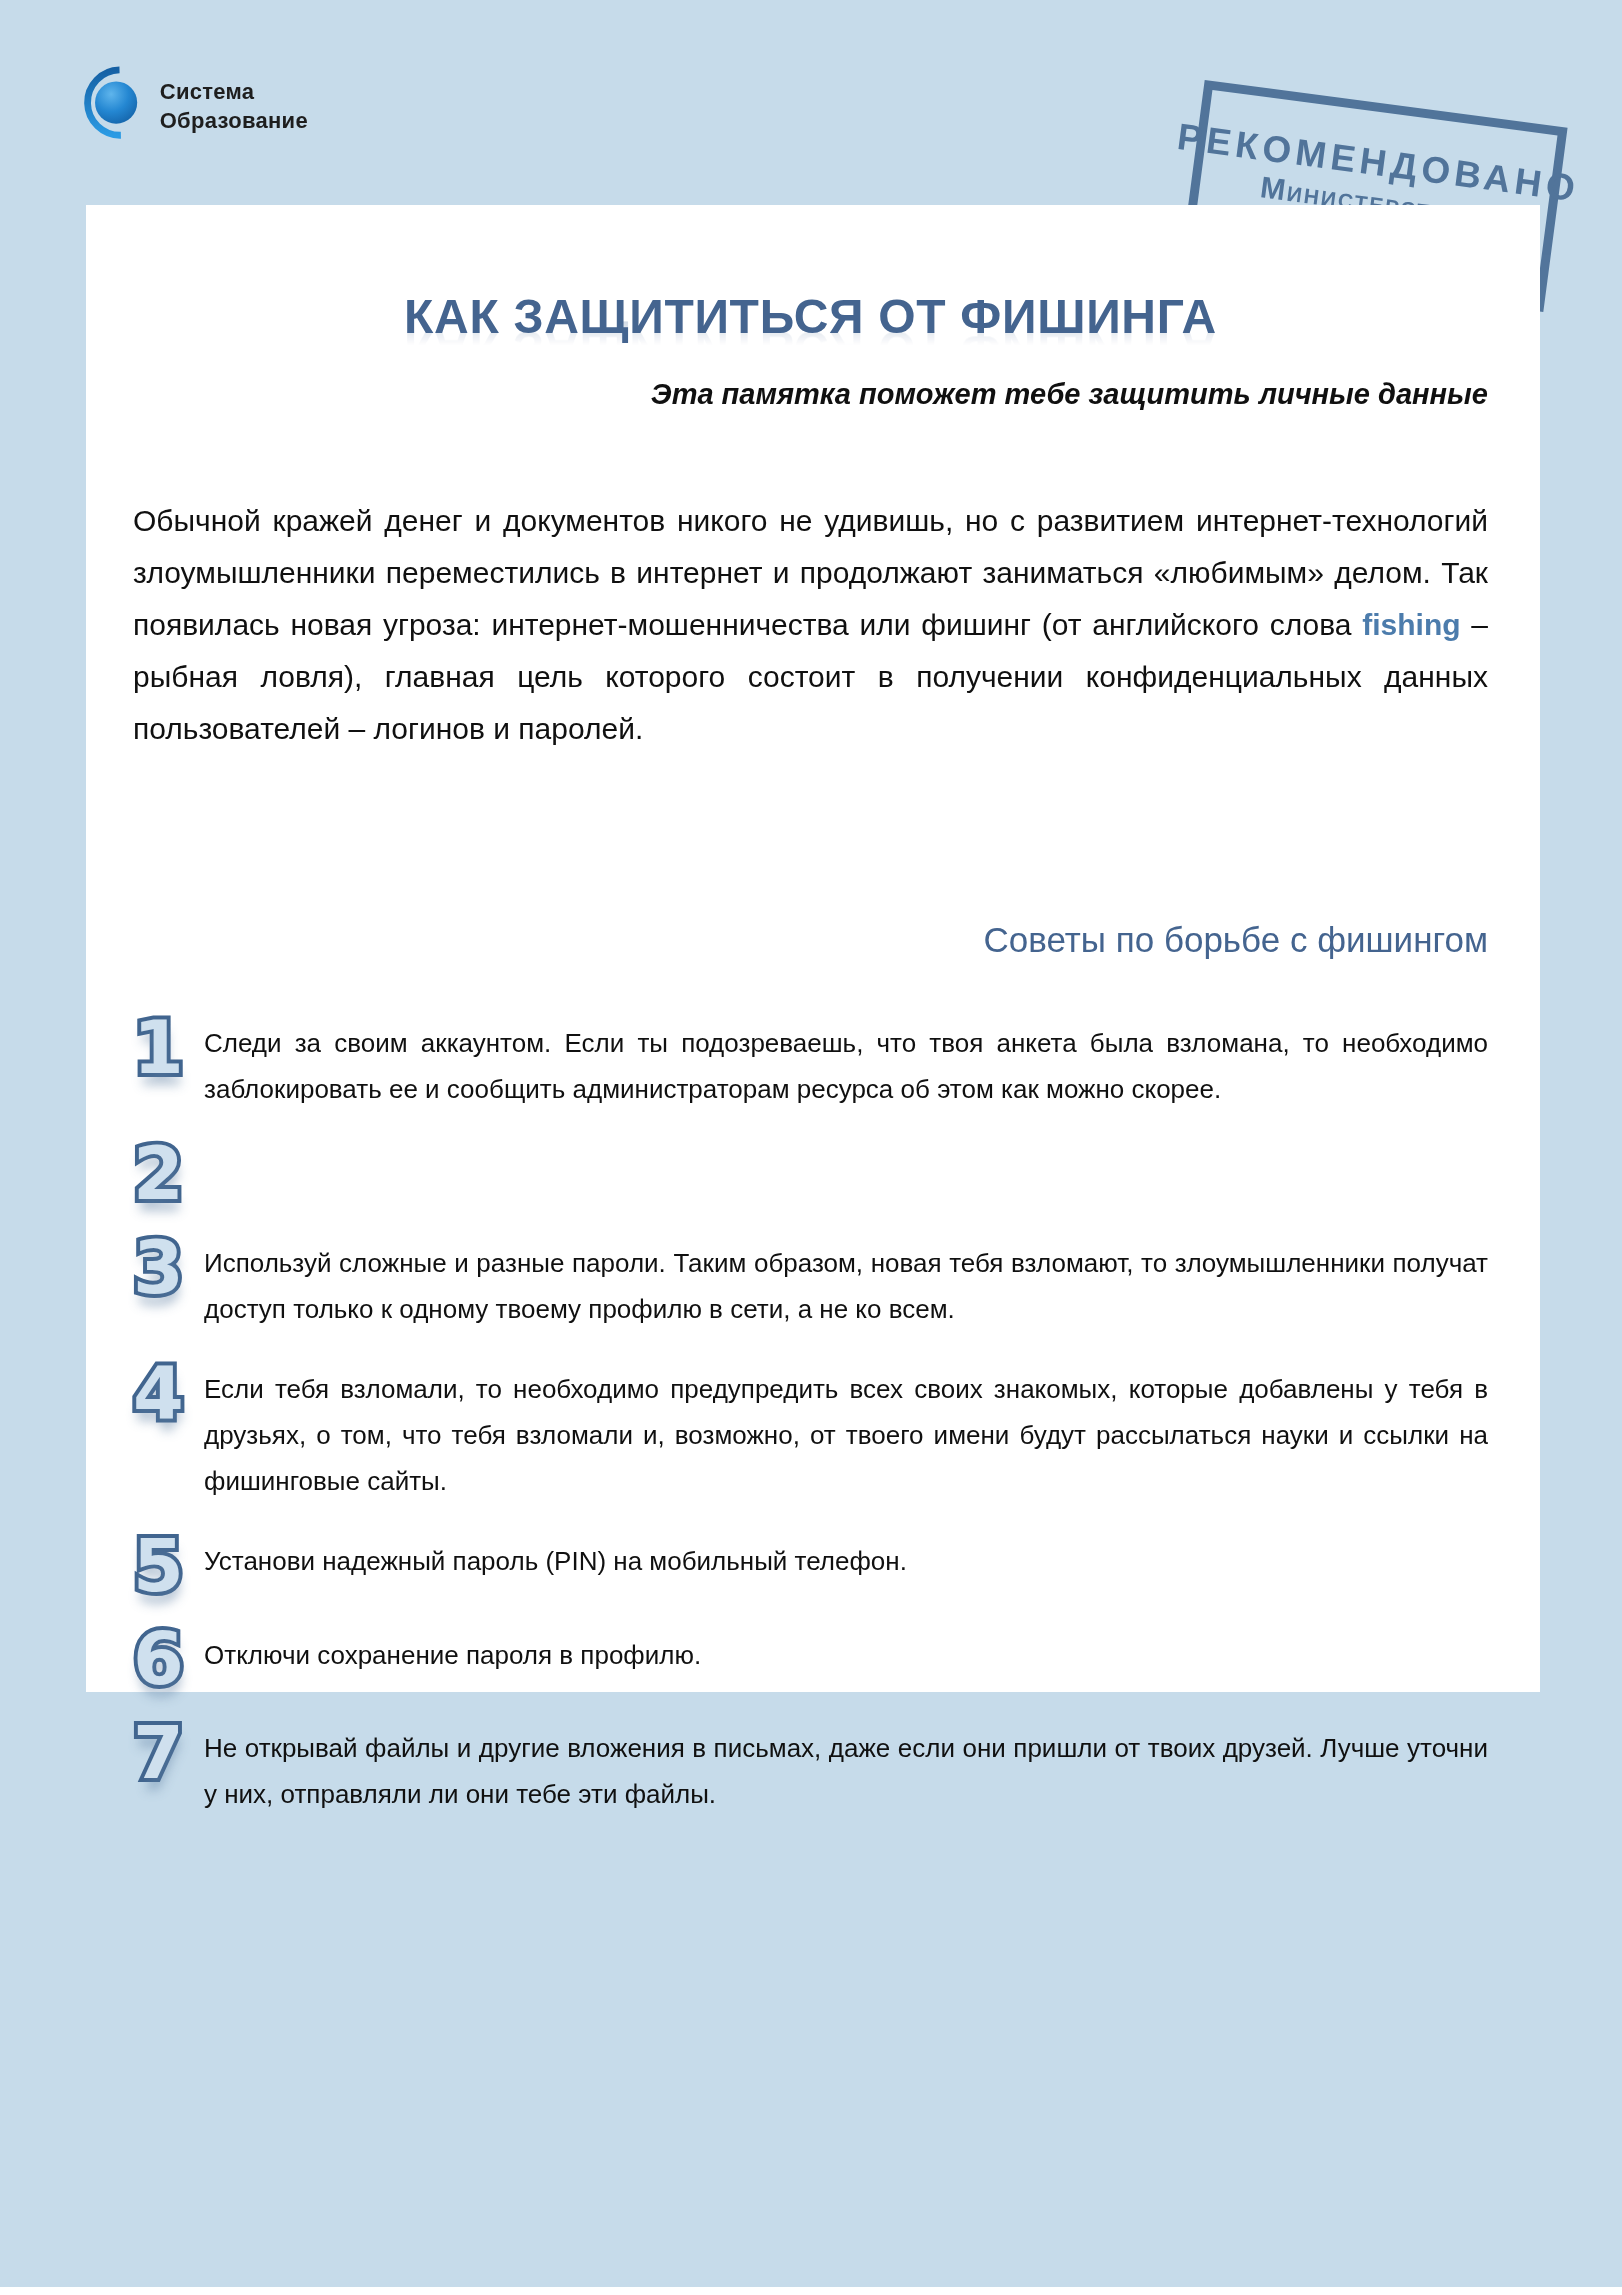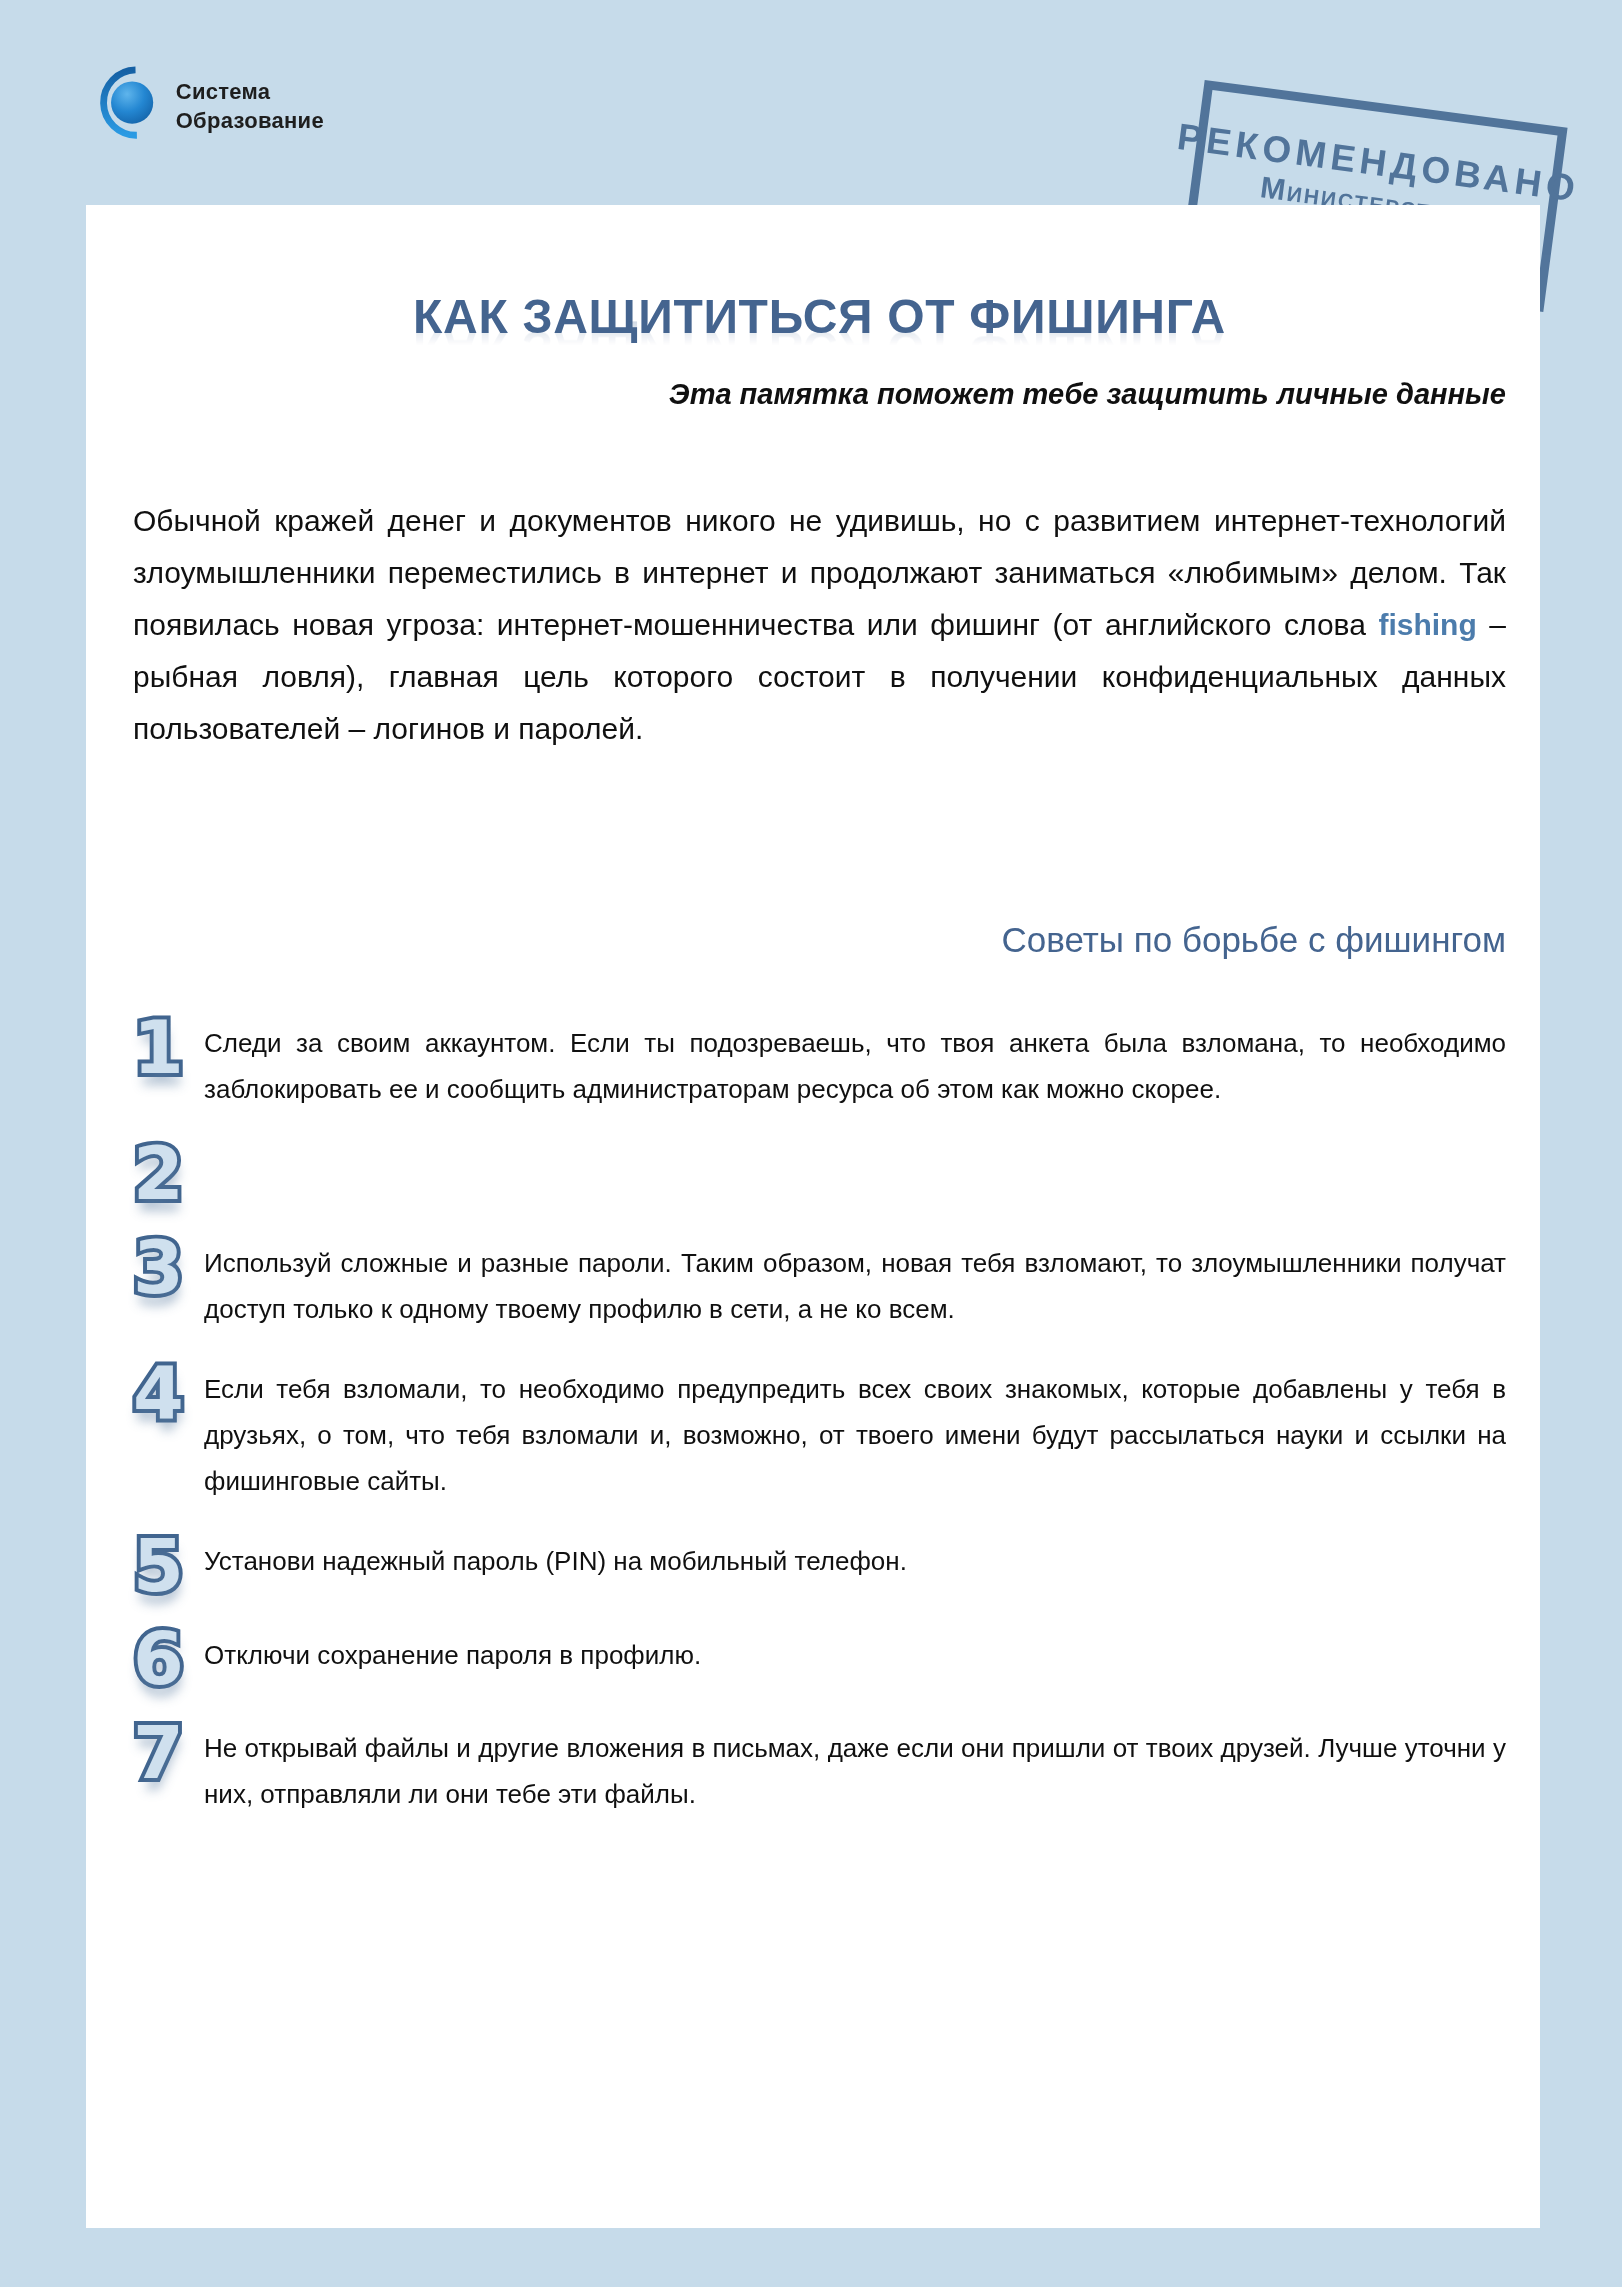--- a/index.html
+++ b/index.html
@@ -18,21 +18,21 @@
   body{font-family:"Liberation Sans",sans-serif;}
   .page{
     position:relative;
     width:1622px;height:2295px;
     background:var(--background);
     overflow:hidden;
   }
 
   
   .logo{
-    position:absolute;left:92px;top:60px;
+    position:absolute;left:76px;top:60px;
     display:flex;align-items:center;gap:15.7px;
   }
   .logo svg{width:68px;height:92px;display:block;}
   .logo-text{
     color:var(--logo_text);
     font-weight:bold;font-size:22px;line-height:29px;
     letter-spacing:0.3px;
   }
 
   
@@ -52,23 +52,23 @@
   .stamp-line2{
     font-size:30px;font-weight:bold;font-variant:small-caps;letter-spacing:2px;line-height:35px;
   }
   .stamp-line3{
     font-size:26px;font-weight:bold;font-variant:small-caps;letter-spacing:1.3px;line-height:33px;
   }
 
   
   .card{
     position:absolute;left:86px;top:205px;
-    width:1454px;height:2023px;
+    width:1454px;height:1487px;
     background:var(--card);
-    padding:0 34px 0 47px;
+    padding:0 52px 0 47px;
   }
   .title{
     margin-top:84px;
     text-align:center;
     font-size:48px;font-weight:bold;letter-spacing:0.7px;
     color:var(--accent);
     -webkit-box-reflect:below -23.6px linear-gradient(to bottom, transparent 55%, rgba(68,100,143,0.25));
   }
   .subtitle{
     margin-top:34px;

